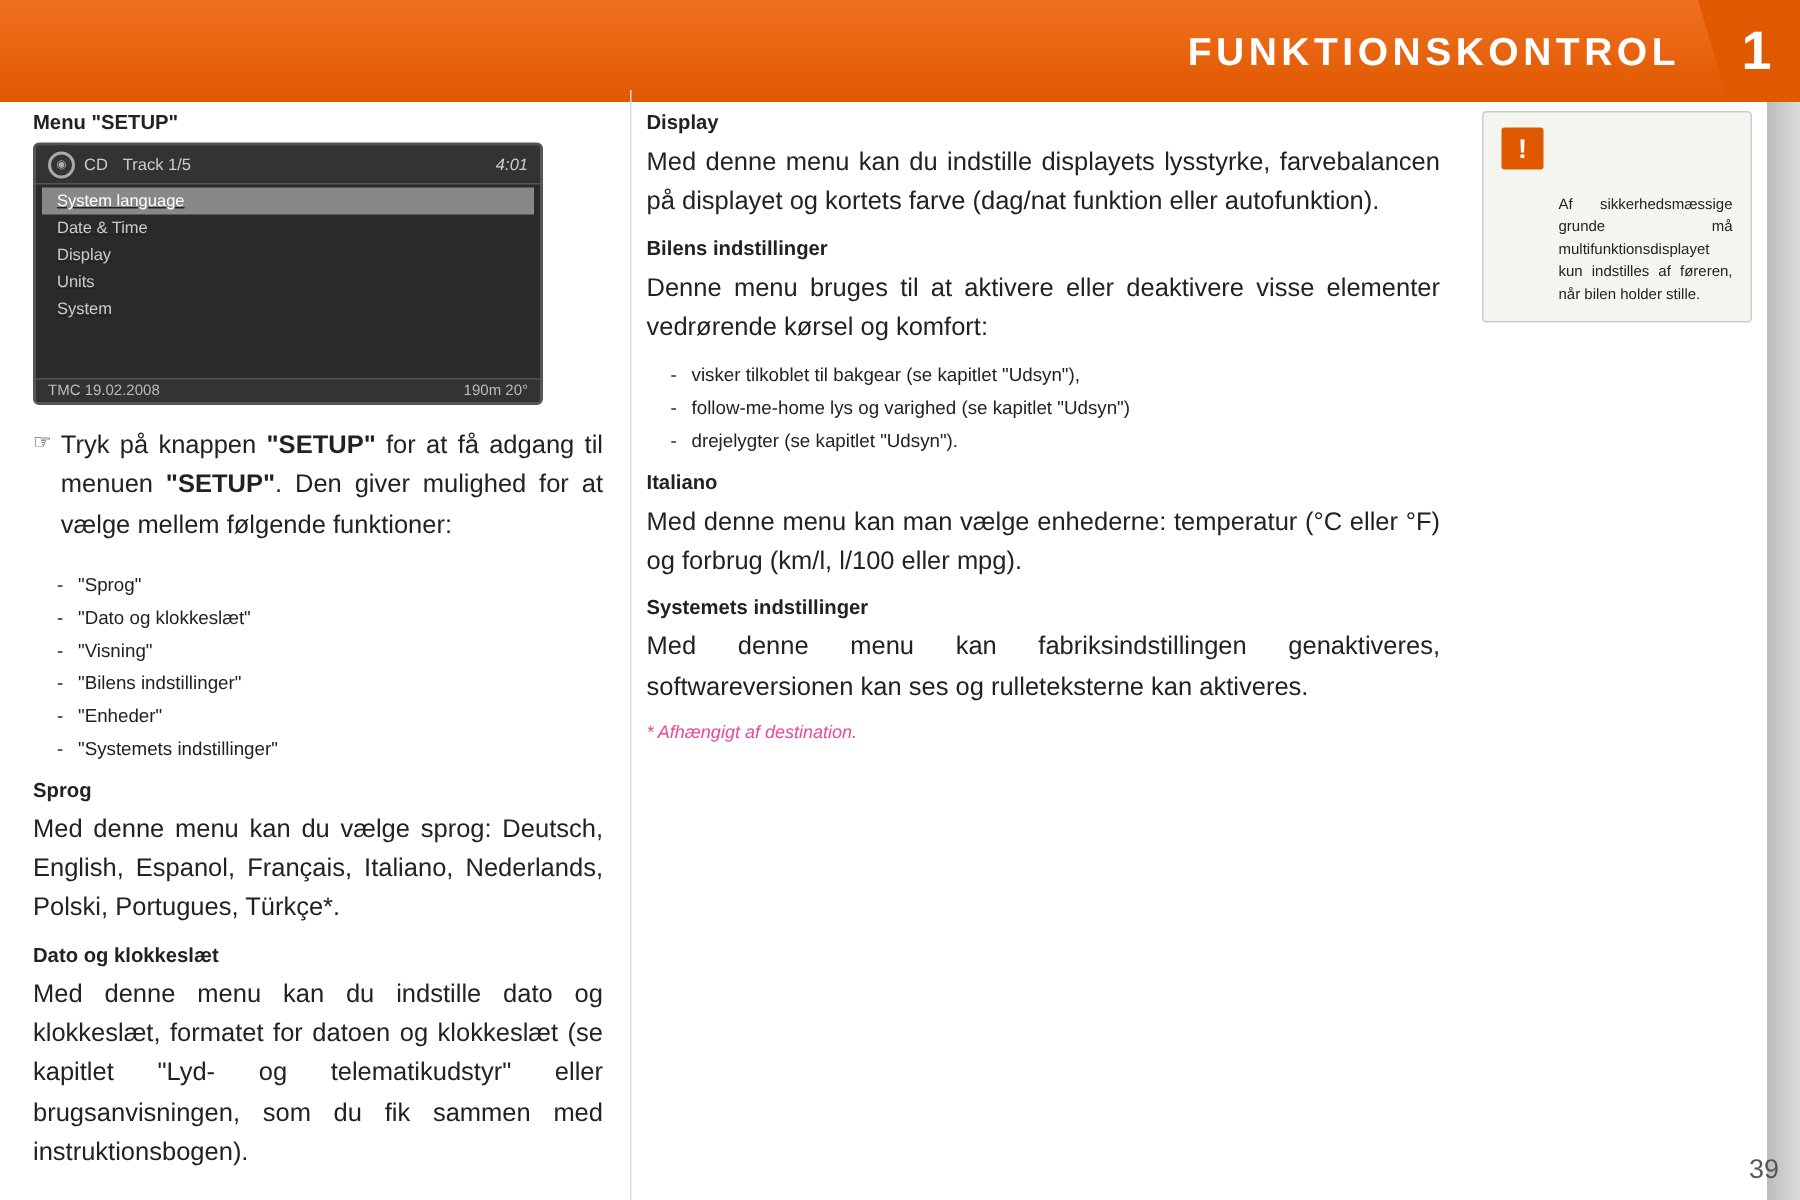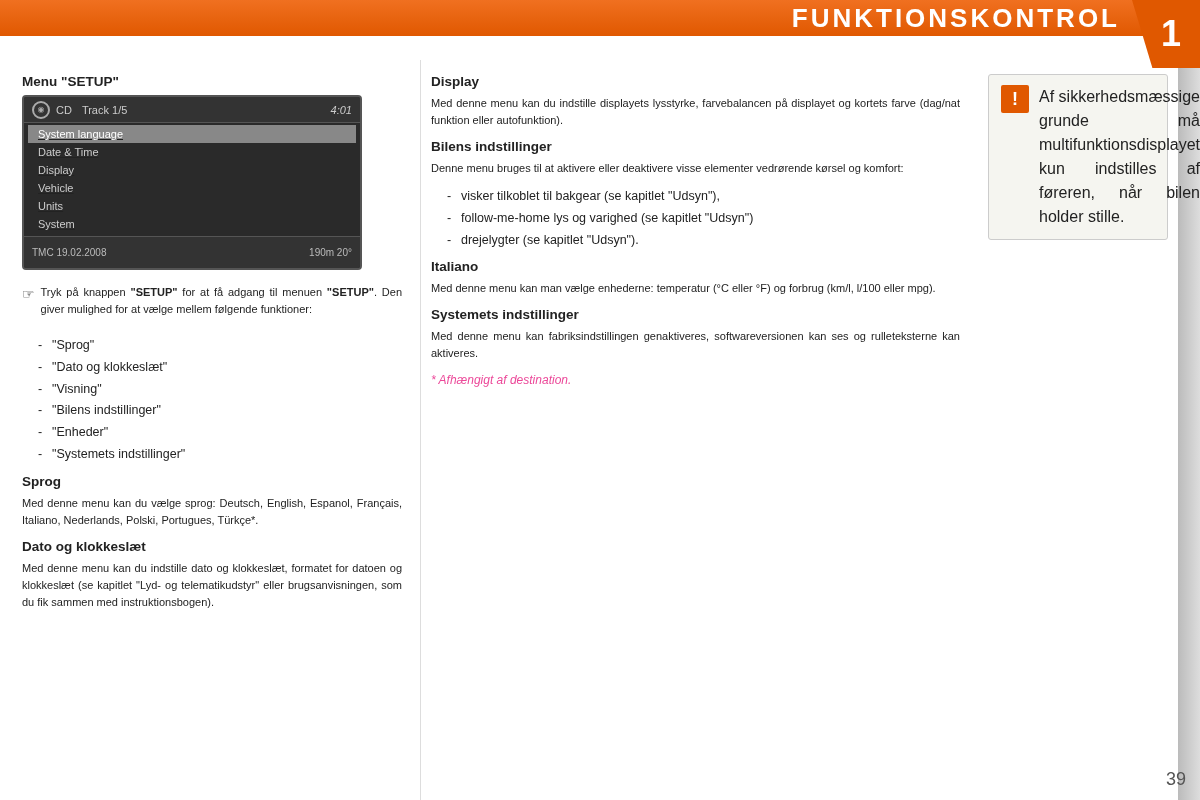--- a/index.html
+++ b/index.html
@@ -14,21 +14,21 @@
       overflow: hidden;
       position: relative;
     }
 
     
     .header-bar {
       position: absolute;
       top: 0;
       left: 0;
       right: 0;
-      height: 36px;
+      height: 68px;
       background: linear-gradient(to bottom, #f07020, #e05800);
       display: flex;
       align-items: center;
       justify-content: flex-end;
       padding-right: 80px;
     }
 
     .header-title {
       color: #fff;
       font-size: 26px;
@@ -183,42 +183,42 @@
     .screen-menu-item.highlighted {
       background: #888;
       color: #fff;
     }
 
     .screen-bottom-bar {
       position: absolute;
       bottom: 0;
       left: 0;
       right: 0;
-      height: 32px;
+      height: 16px;
       background: #333;
       border-top: 1px solid #555;
       display: flex;
       align-items: center;
       padding: 0 8px;
     }
 
     .screen-bottom-left {
       color: #bbb;
       font-size: 10px;
       flex: 1;
     }
 
     .screen-bottom-right {
       color: #bbb;
       font-size: 10px;
     }
 
     
     .body-text {
-      font-size: 11px;
+      font-size: 17px;
       line-height: 1.55;
       text-align: justify;
       margin-bottom: 10px;
     }
 
     .bullet-list {
       margin-left: 16px;
       margin-bottom: 10px;
     }
 
@@ -270,23 +270,24 @@
       border-radius: 2px;
       display: flex;
       align-items: center;
       justify-content: center;
       color: #fff;
       font-weight: bold;
       font-size: 18px;
     }
 
     .warning-text {
-      font-size: 16px;
+      font-size: 10px;
       line-height: 1.5;
       text-align: justify;
+      margin-top: 44px;
     }
 
     
     .page-number {
       position: absolute;
       bottom: 10px;
       right: 14px;
       font-size: 18px;
       color: #555;
     }
@@ -326,21 +327,20 @@
           <span style="color:#aaa;font-size:8px;">◉</span>
         </div>
         <span class="screen-cd-label">CD</span>
         <span class="screen-track">Track 1/5</span>
         <span class="screen-time">4:01</span>
       </div>
       <div class="screen-menu">
         <div class="screen-menu-item highlighted">System language</div>
         <div class="screen-menu-item">Date &amp; Time</div>
         <div class="screen-menu-item">Display</div>
-        <div class="screen-menu-item">Vehicle</div>
         <div class="screen-menu-item">Units</div>
         <div class="screen-menu-item">System</div>
       </div>
       <div class="screen-bottom-bar">
         <span class="screen-bottom-left">TMC   19.02.2008</span>
         <span class="screen-bottom-right">190m   20°</span>
       </div>
     </div>
 
     <div class="pointer-row">

